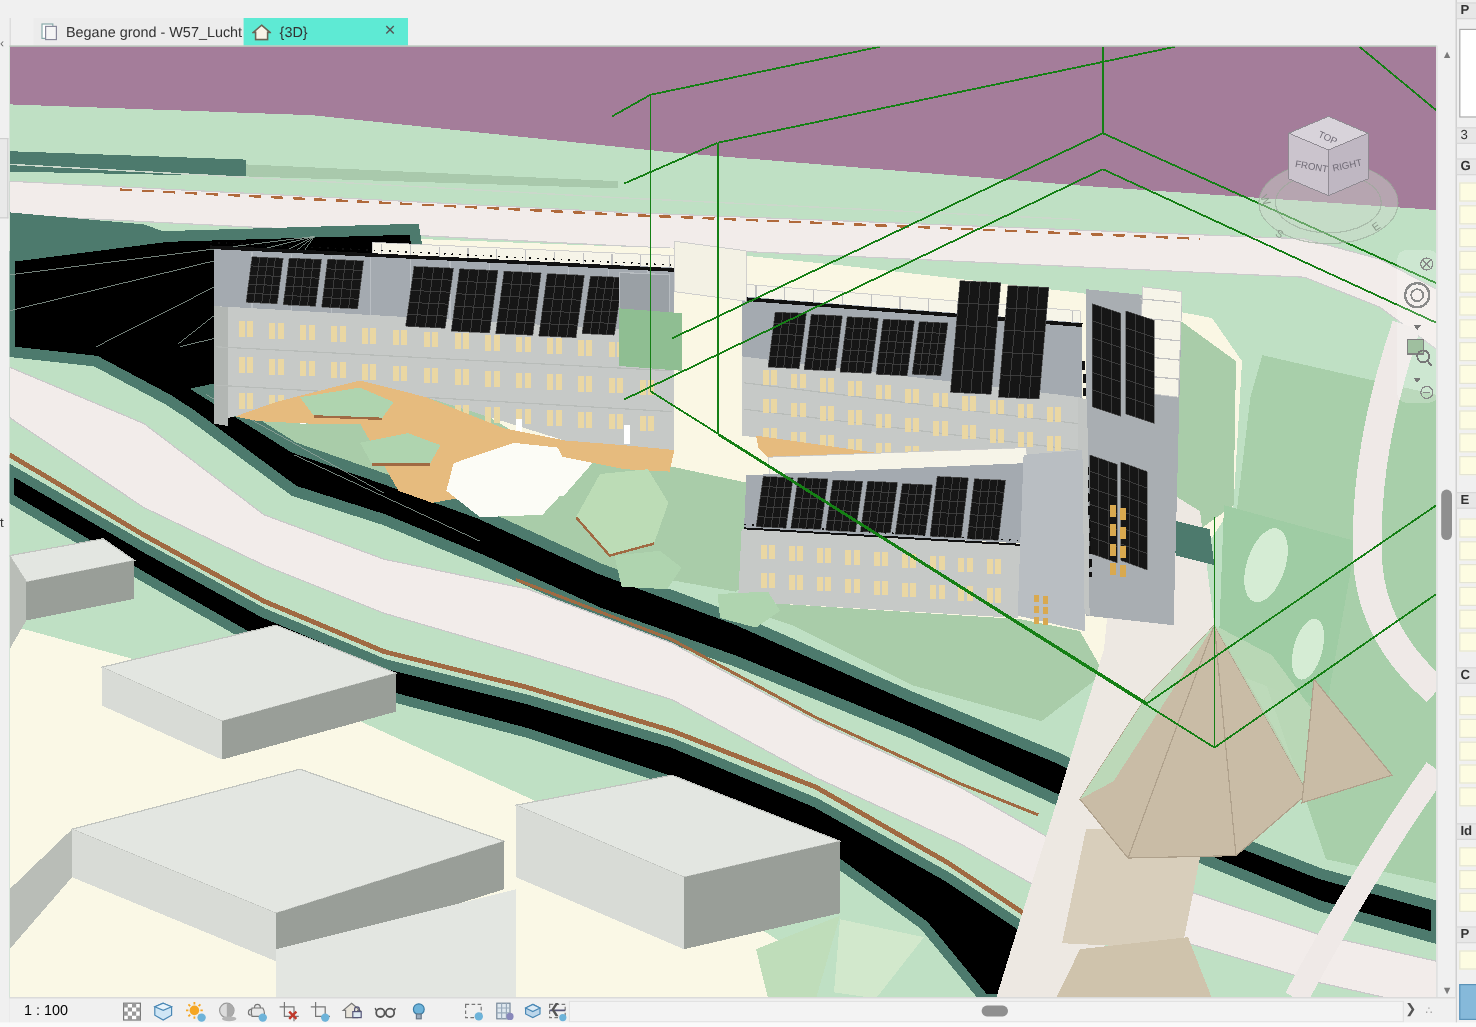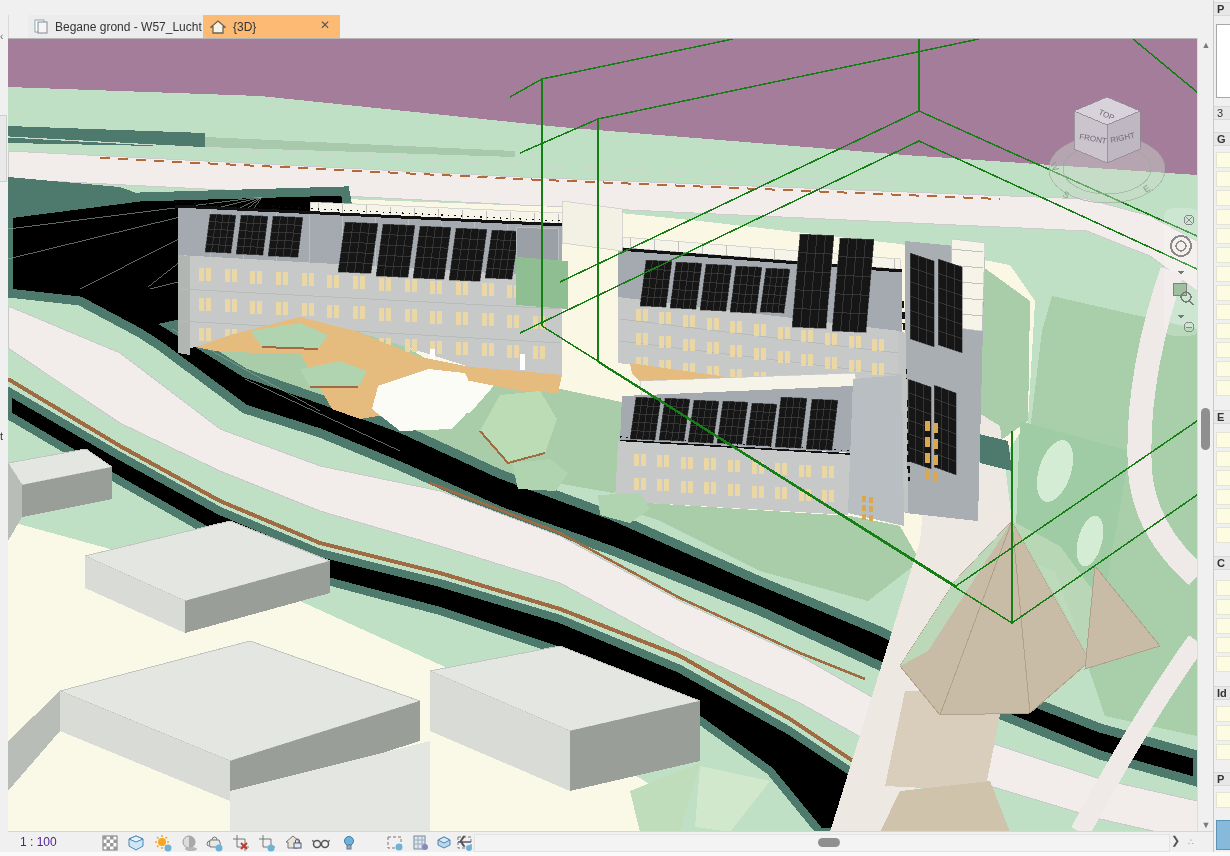--- a/index.html
+++ b/index.html
@@ -1,21 +1,21 @@
 <!DOCTYPE html>
 <html><head>
 <meta charset="utf-8">
 <style>
   html,body{margin:0;padding:0;width:1230px;height:856px;overflow:hidden;font-family:"Liberation Sans",sans-serif;background:#f0f0f0;}
   #app{position:relative;width:1230px;height:856px;background:#f0f0f0;}
   
   #tabbar{position:absolute;left:0;top:0;width:1230px;height:44px;background:#f0f0f0;}
   .tab{position:absolute;top:15px;height:23px;display:flex;align-items:center;font-size:12px;color:#333;}
   #tab1{left:28px;width:172px;background:#ececec;border-right:1px solid #d6d6d6;padding-left:6px;}
-  #tab2{left:203px;width:130px;background:#fdba74;padding-left:7px;}
+  #tab2{left:203px;width:130px;background:#5eead4;padding-left:7px;}
   .tab .lbl{margin-left:7px;white-space:nowrap;}
   .closex{position:absolute;right:10px;top:4px;color:#555;font-size:12px;line-height:12px;}
   
   #leftstrip{position:absolute;left:0;top:15px;width:8px;height:841px;background:#f0f0f0;border-right:1px solid #d9d9d9;}
   #lefttab{position:absolute;left:0;top:115px;width:6px;height:65px;background:#e9e9e9;border:1px solid #cfcfcf;border-left:none;}
   #leftchev{position:absolute;left:0px;top:16px;font-size:10px;color:#666;}
   #lefttext{position:absolute;left:0px;top:430px;font-size:11px;color:#333;}
   
   #canvas{position:absolute;left:8px;top:38px;width:1189px;height:793px;background:#BFE0C4;border-top:1px solid #b5b5b5;}
   
@@ -23,21 +23,21 @@
   #vsb .arr{position:absolute;left:0;width:16px;height:15px;color:#7a7a7a;font-size:9px;text-align:center;line-height:15px;}
   #vthumb{position:absolute;left:3px;top:370px;width:9px;height:42px;background:#8f8f8f;border-radius:5px;}
   
   #rpanel{position:absolute;left:1213px;top:0;width:17px;height:856px;background:#f0f0f0;border-left:1px solid #c9c9c9;font-size:11px;color:#222;}
   .rp-hdr{position:absolute;left:0px;width:17px;padding-left:3px;background:#e7e7e7;border-top:1px solid #d8d8d8;border-bottom:1px solid #d8d8d8;font-weight:bold;color:#333;}
   .rp-row{position:absolute;left:2px;width:15px;height:14px;background:#fdfce2;border:1px solid #e4e4d4;}
   #rp-box{position:absolute;left:2px;top:24px;width:14px;height:72px;background:#fff;border:1px solid #a8a8a8;}
   #rp-icon{position:absolute;left:2px;top:820px;width:14px;height:28px;background:#86b9da;border:1px solid #5b93b8;}
   
   #vcb{position:absolute;left:8px;top:831px;width:1205px;height:21px;background:#f0f0f0;border-top:1px solid #d5d5d5;}
-  #scalelbl{position:absolute;left:12px;top:3px;font-size:12px;color:#4c1d95;}
+  #scalelbl{position:absolute;left:12px;top:3px;font-size:12px;color:#000000;}
   .vicon{position:absolute;top:2px;width:18px;height:18px;}
   #hsb-l{position:absolute;left:450px;top:2px;font-size:11px;color:#555;}
   #hsb-track{position:absolute;left:466px;top:2px;width:694px;height:16px;background:#f3f3f3;border:1px solid #e2e2e2;}
   #hsb-thumb{position:absolute;left:343px;top:3px;width:22px;height:9px;background:#8f8f8f;border-radius:5px;}
   #hsb-r{position:absolute;left:1163px;top:2px;font-size:11px;color:#555;}
   #hsb-grip{position:absolute;left:1180px;top:5px;font-size:9px;color:#999;letter-spacing:1px;}
   #statusrow{position:absolute;left:0;top:852px;width:1230px;height:4px;background:#fafafa;}
   text{font-family:"Liberation Sans",sans-serif;}
 </style>
 </head>

